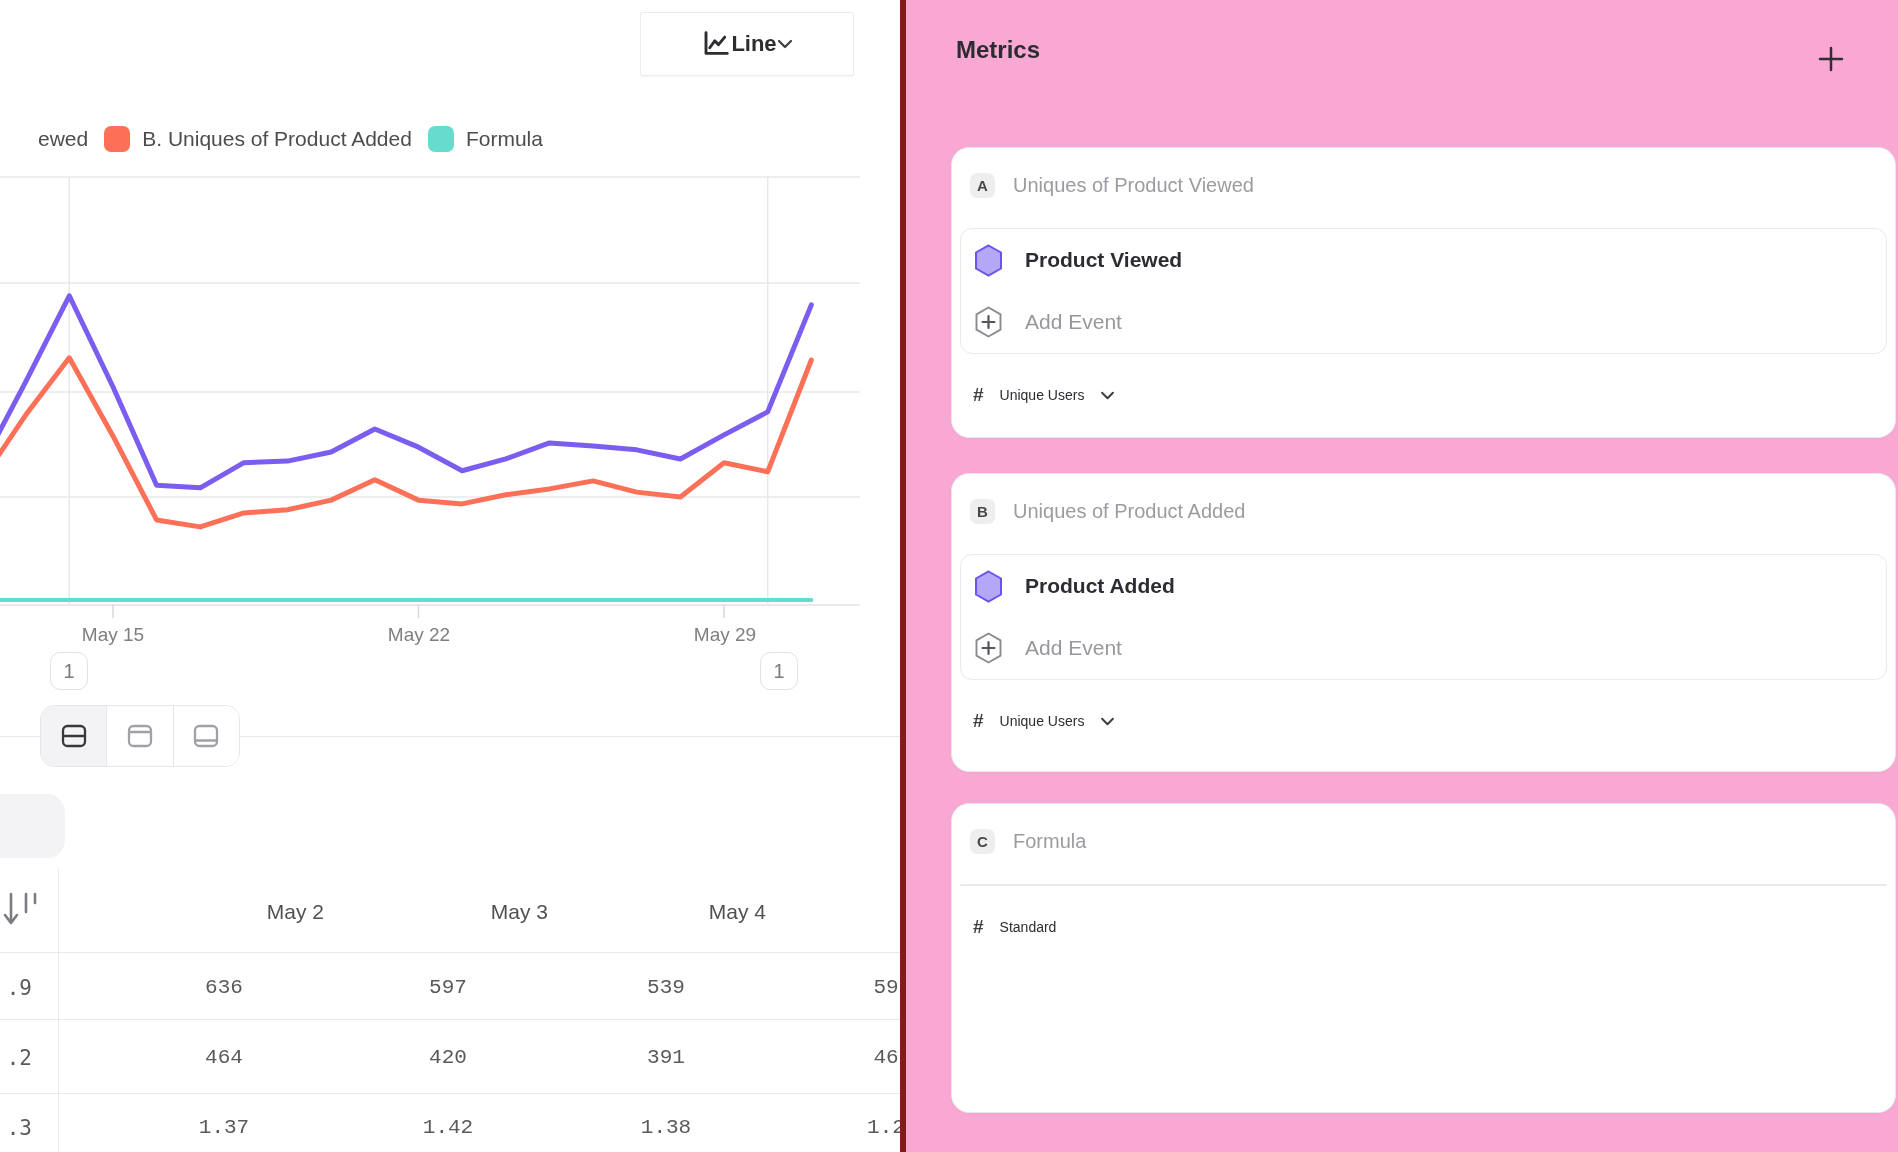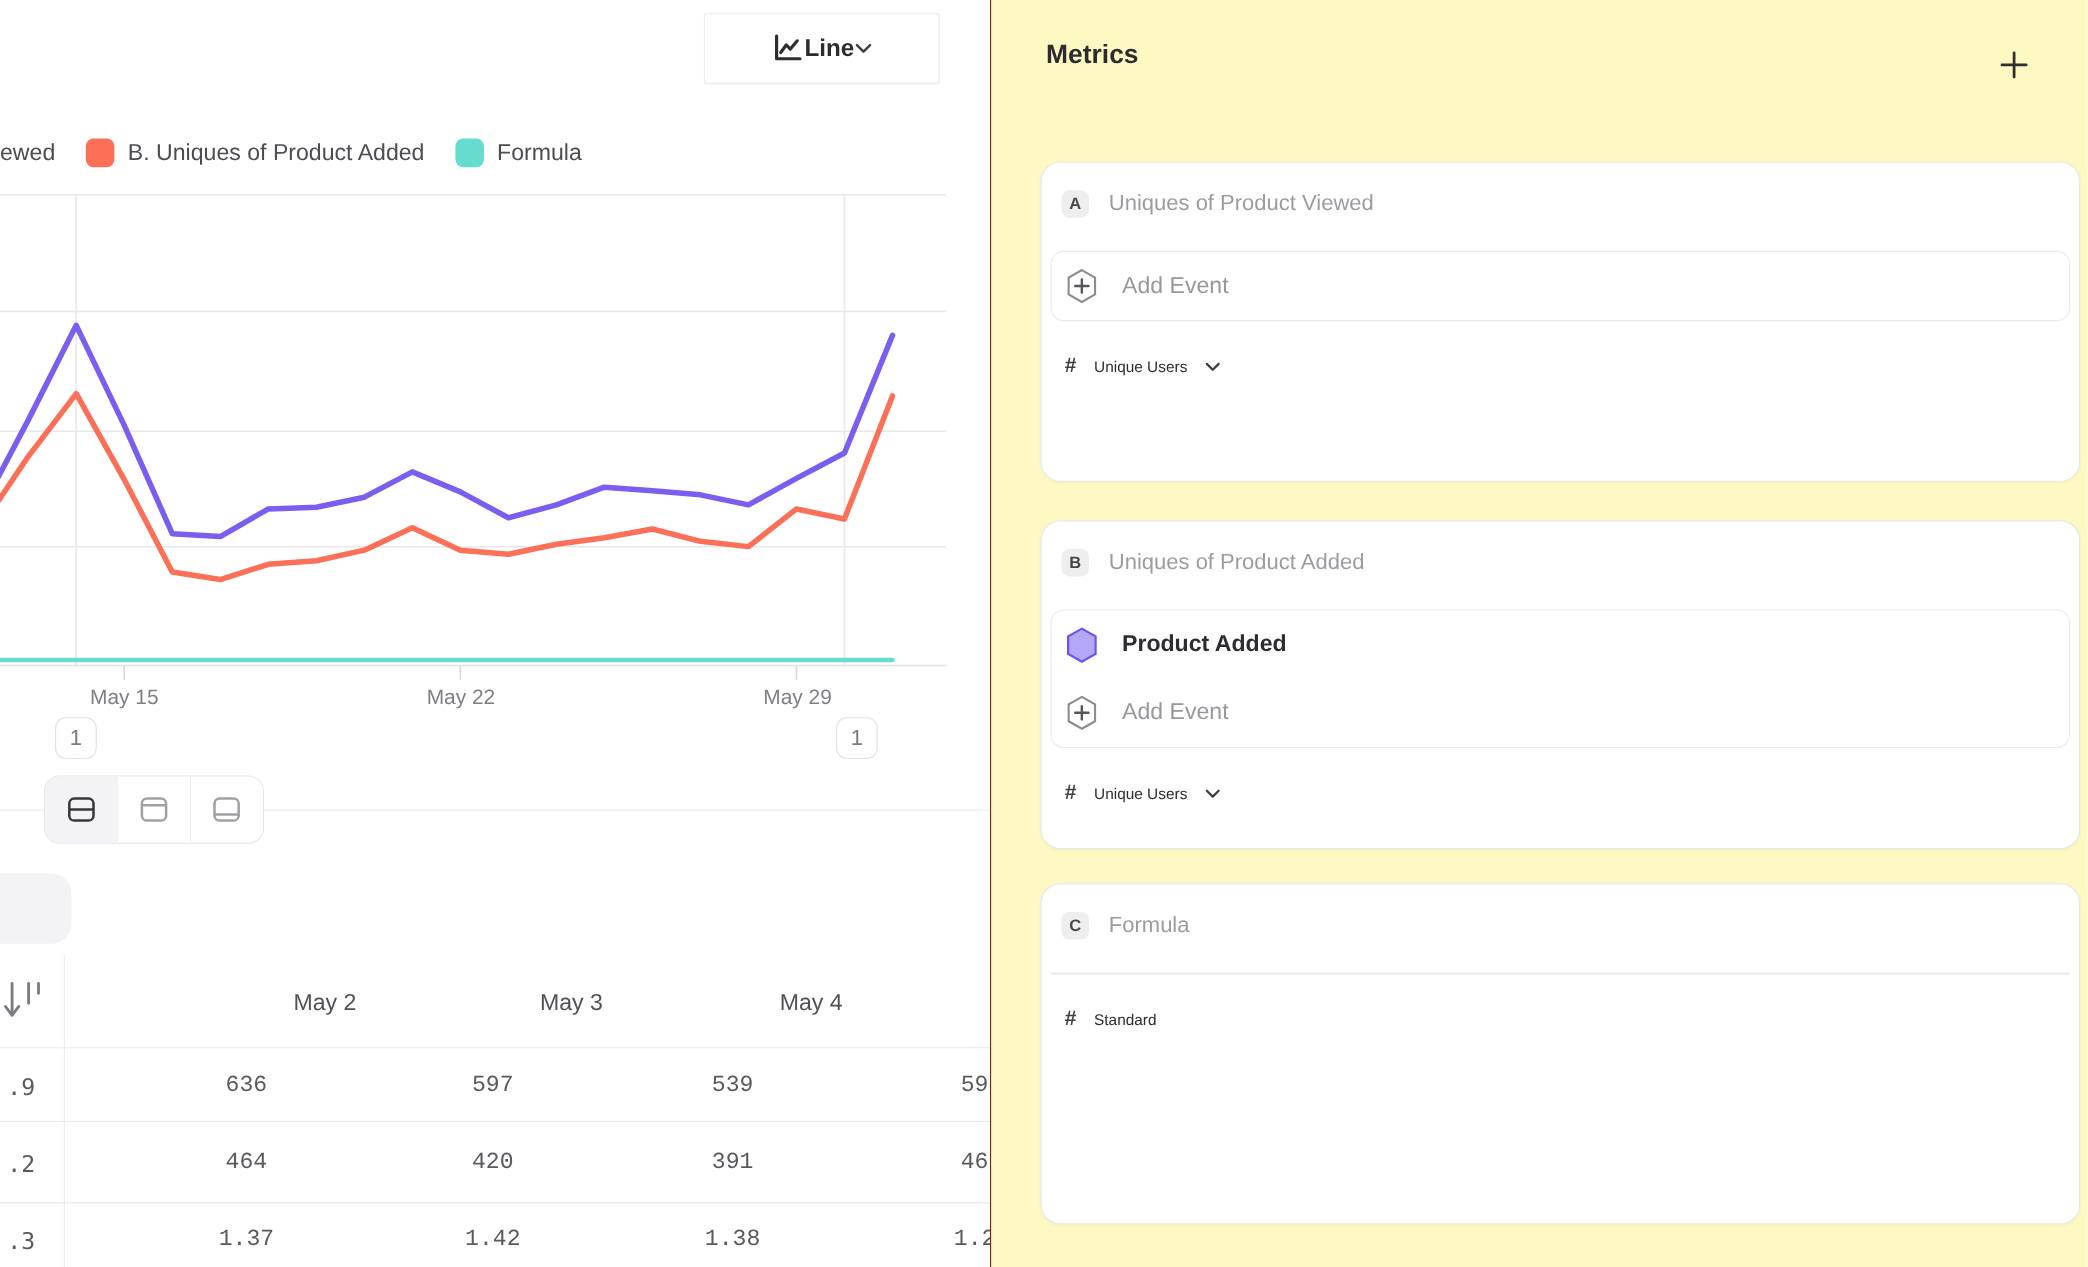--- a/index.html
+++ b/index.html
@@ -8,21 +8,21 @@
   .abs{position:absolute;}
 
   
   #chart-panel{position:absolute;left:0;top:0;width:900px;height:1152px;overflow:hidden;background:#fff;}
 
   .line-btn{left:640px;top:12px;width:212px;height:62px;border:1.5px solid #ececee;border-radius:2px;
     background:#fff;display:flex;align-items:center;justify-content:center;
     box-shadow:0 1px 2px rgba(0,0,0,.04);cursor:pointer;}
   .line-btn .lbl{font-size:22px;font-weight:700;color:#2c2d31;}
 
-  .legend{left:0;top:122px;height:34px;display:flex;align-items:center;gap:28px;}
+  .legend{left:0;top:122px;height:34px;display:flex;align-items:center;gap:16px;padding-left:38px;}
   .legend .item{display:flex;align-items:center;gap:12px;}
   .legend .txt{font-size:21px;font-weight:500;color:#4c4d51;white-space:nowrap;}
   .sw{width:26px;height:26px;border-radius:7px;}
 
   #chart-svg{left:0;top:170px;}
 
   .xlab{top:624px;width:140px;margin-left:-70px;text-align:center;font-size:19px;color:#7e7f84;}
   .ann-badge{top:652px;width:38px;height:38px;border:1.5px solid #e2e2e6;border-radius:10px;
     background:#fff;display:flex;align-items:center;justify-content:center;
     font-size:20px;color:#7a7b80;box-sizing:border-box;}
@@ -38,22 +38,22 @@
   .pill{left:-30px;top:794px;width:95px;height:64px;background:#f3f3f5;border-radius:18px;}
 
   
   .tbl-vdiv{left:58px;top:868px;width:1px;height:284px;background:#ececee;}
   .tbl-hdiv{height:1px;background:#e9e9eb;left:0;width:900px;}
   .th{top:900px;width:200px;text-align:right;font-size:21px;font-weight:400;color:#505156;}
   .td{width:200px;text-align:center;font-family:Liberation Mono, monospace;font-size:21px;color:#595a5e;}
   .tfrozen{left:0;width:32px;text-align:right;font-family:"DejaVu Sans Mono",monospace;font-size:21px;color:#595a5e;}
 
   
-  #metrics-panel{position:absolute;left:900px;top:0;width:998px;height:1152px;background:#fef9c3;
-    border-left:1px solid #7f1d1d;box-sizing:border-box;}
+  #metrics-panel{position:absolute;left:900px;top:0;width:998px;height:1152px;background:#f9a8d4;
+    border-left:6px solid #7f1d1d;box-sizing:border-box;}
   .panel-title{left:50px;top:36px;font-size:24px;font-weight:700;color:#2b2c30;}
   .add-metric-btn{right:52px;top:44px;width:30px;height:30px;display:flex;align-items:center;justify-content:center;cursor:pointer;}
 
   .card{left:45px;width:945px;background:#fff;border:1px solid #e8e8ea;border-radius:18px;
     box-sizing:border-box;padding:8px;box-shadow:0 1px 3px rgba(0,0,0,.03);}
   .card-head{height:58px;display:flex;align-items:center;gap:18px;padding-left:10px;}
   .badge{width:25px;height:25px;border-radius:7px;background:#eeeeef;display:flex;align-items:center;
     justify-content:center;font-size:15px;font-weight:700;color:#46474c;}
   .card-title{font-size:20px;font-weight:500;color:#9b9ca1;}
   .inner-box{border:1px solid #eaeaec;border-radius:12px;margin-top:14px;}
@@ -189,20 +189,26 @@
     </svg>
   </div>
 
   <div class="abs card" style="top:147px;height:291px">
     <div class="card-head">
       <span class="badge">A</span>
       <span class="card-title">Uniques of Product Viewed</span>
     </div>
     <div class="inner-box">
       <div class="ev-row">
+        <svg width="29" height="33" viewBox="0 0 29 33">
+          <polygon points="14.5,1.5 27,8.5 27,24.5 14.5,31.5 2,24.5 2,8.5" fill="#B4A7F5" stroke="#6C52F0" stroke-width="2"></polygon>
+        </svg>
+        <span class="ev-name">Product Viewed</span>
+      </div>
+      <div class="ev-row">
         <svg width="29" height="32" viewBox="0 0 29 32">
           <polygon points="14.5,1.5 26.5,8.3 26.5,23.7 14.5,30.5 2.5,23.7 2.5,8.3" fill="none" stroke="#8b8c91" stroke-width="1.9"></polygon>
           <line x1="14.5" y1="10" x2="14.5" y2="22" stroke="#55565b" stroke-width="2.2" stroke-linecap="round"></line>
           <line x1="8.5" y1="16" x2="20.5" y2="16" stroke="#55565b" stroke-width="2.2" stroke-linecap="round"></line>
         </svg>
         <span class="add-lbl">Add Event</span>
       </div>
     </div>
     <div class="meas-row">
       <span class="hash">#</span>

